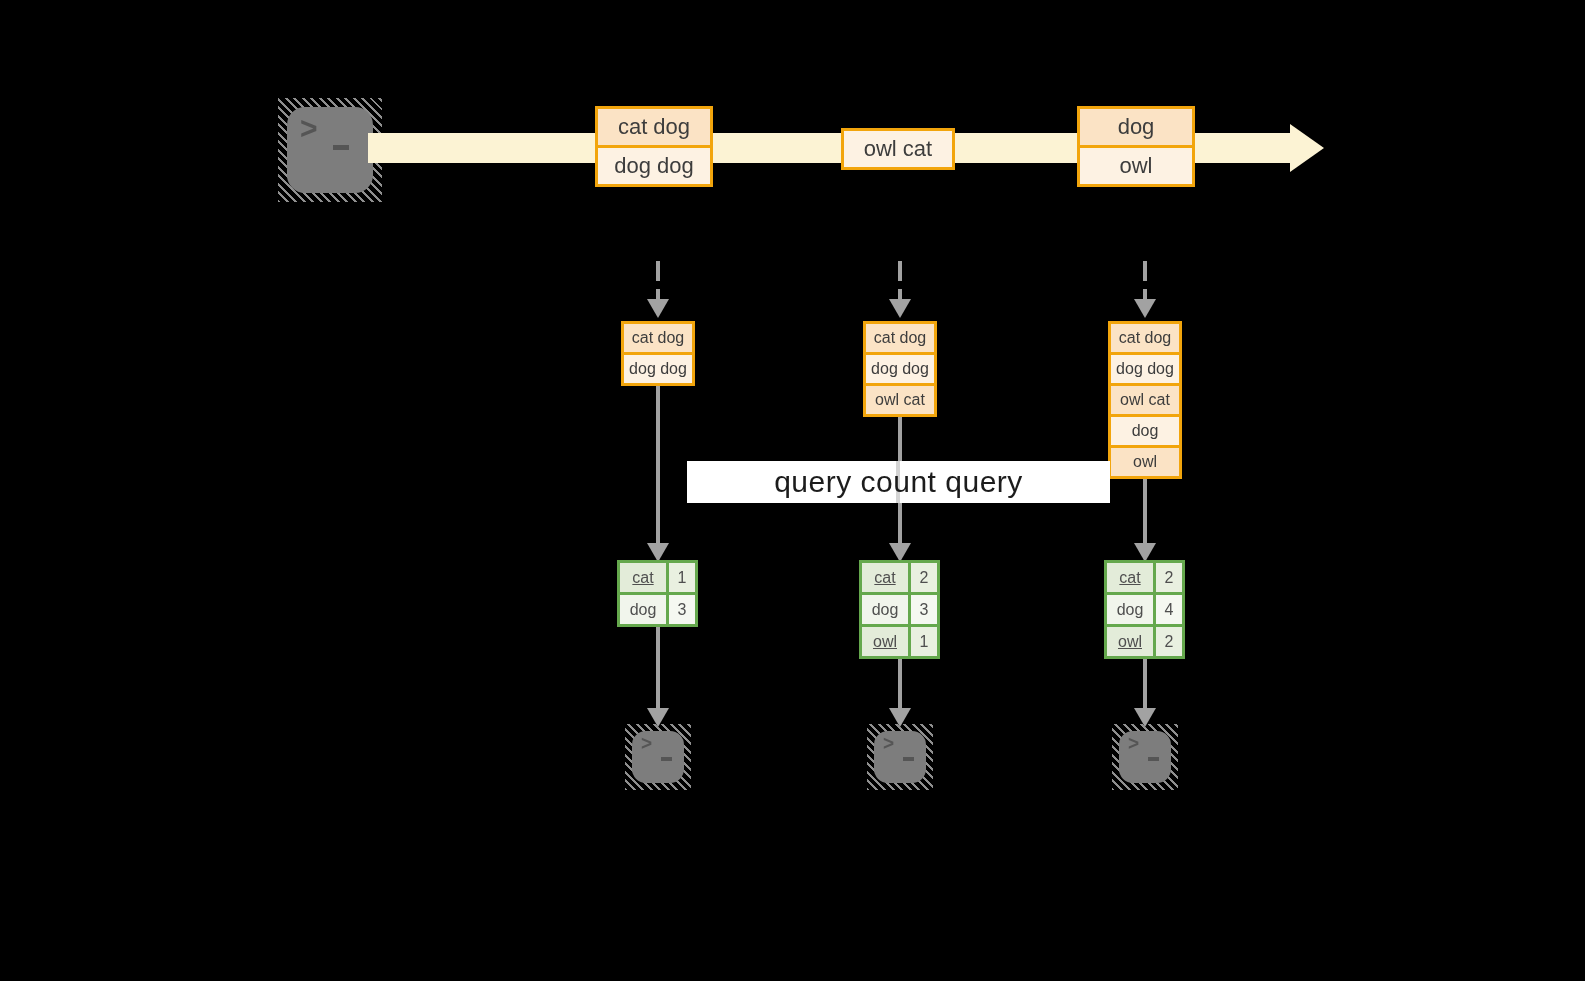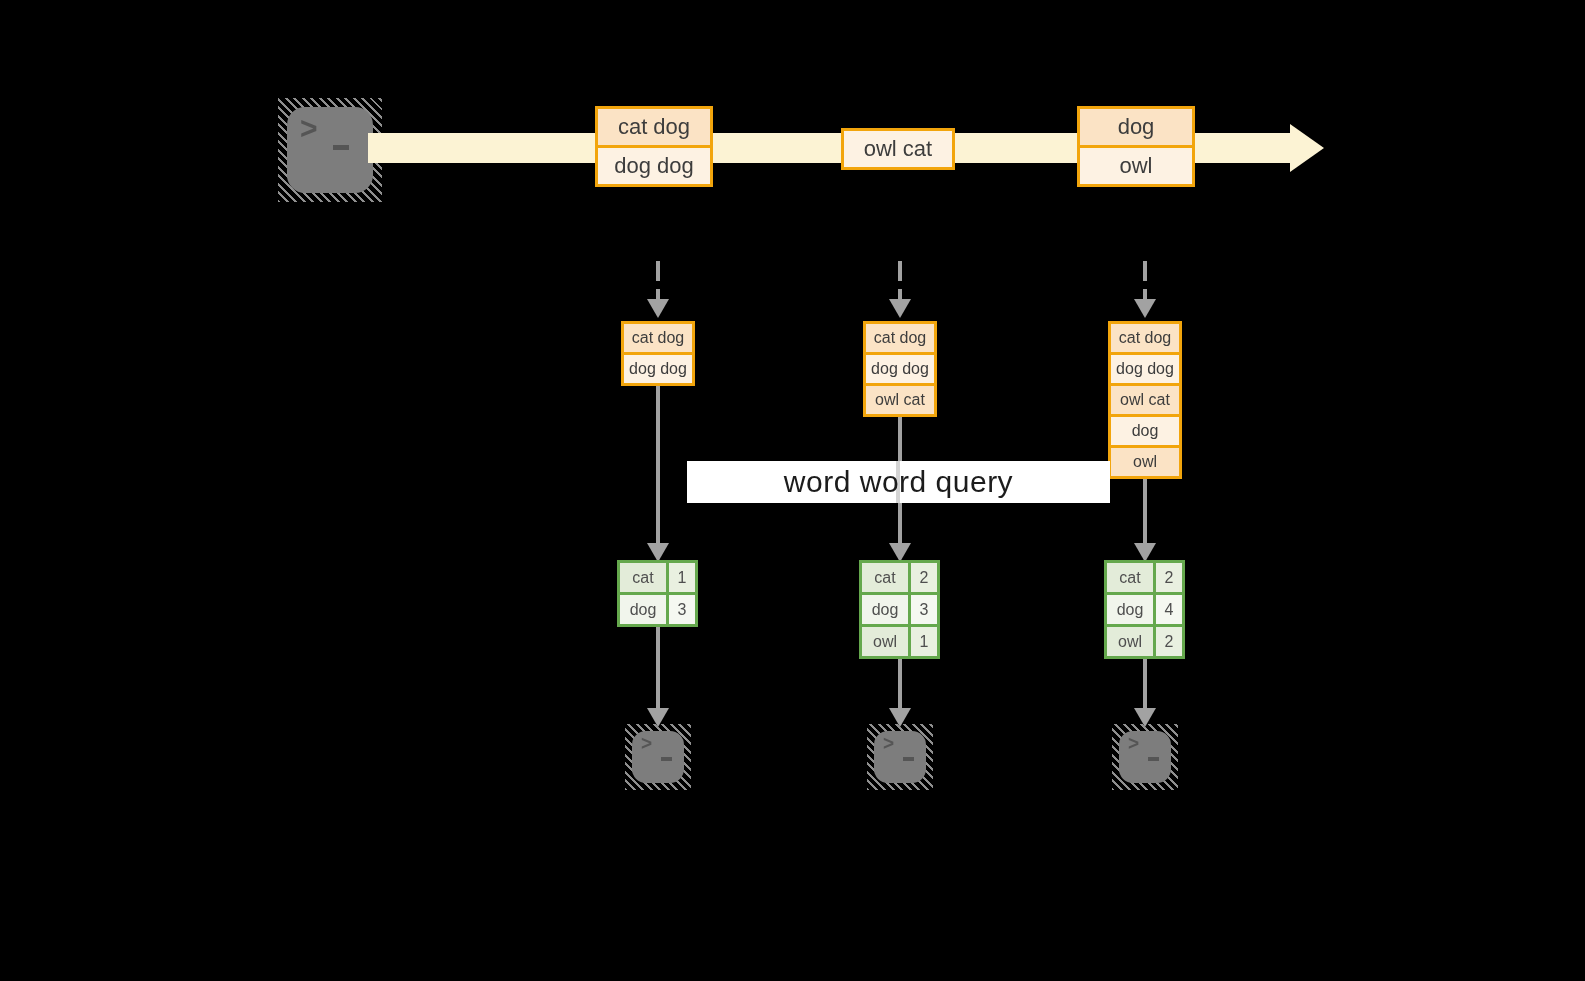--- a/index.html
+++ b/index.html
@@ -49,21 +49,21 @@
   .qlabel{position:absolute;left:687px;top:461px;width:423px;height:42px;background:#ffffff;}
   .qlabel-strip{position:absolute;left:209px;top:0;width:4px;height:42px;background:#d4d4d4;}
   .qlabel-text{position:absolute;inset:0;display:flex;align-items:center;justify-content:center;
     font-size:30px;color:var(--labelText);letter-spacing:0.5px;}
 
   
   .gtable{position:absolute;background:var(--greenBorder);padding:3px;display:grid;
     grid-template-columns:46px 26px;gap:3px;box-sizing:content-box;width:75px;}
   .gtable > div{height:29px;display:flex;align-items:center;justify-content:center;
     font-size:16px;color:var(--tableText);}
-  .gtable > :nth-child(4n+1){background:var(--sageDark);}
+  .gtable > :nth-child(4n+1){background:var(--sageDark);text-decoration:underline;}
   .gtable > :nth-child(4n+2){background:var(--sageDarkNum);}
   .gtable > :nth-child(4n+3){background:var(--sageLight);}
   .gtable > :nth-child(4n+4){background:var(--sageLightNum);}
 </style>
 </head>
 <body>
 
 <div class="canvas">
 
   <div class="term" style="left:278px;top:98px;width:104px;height:104px">
@@ -114,21 +114,21 @@
 
   <div class="solid-line" style="left:656px;top:386px;height:157px"></div>
   <div class="arrow-head" style="left:647px;top:543px"></div>
   <div class="solid-line" style="left:898px;top:417px;height:126px"></div>
   <div class="arrow-head" style="left:889px;top:543px"></div>
   <div class="solid-line" style="left:1143px;top:479px;height:64px"></div>
   <div class="arrow-head" style="left:1134px;top:543px"></div>
 
   <div class="qlabel">
     <div class="qlabel-strip"></div>
-    <span class="qlabel-text">word word query</span>
+    <span class="qlabel-text">query count query</span>
   </div>
 
   <div class="gtable" style="left:617px;top:560px">
     <div>cat</div>
     <div>1</div>
     <div>dog</div>
     <div>3</div>
   </div>
   <div class="gtable" style="left:859px;top:560px">
     <div>cat</div>

